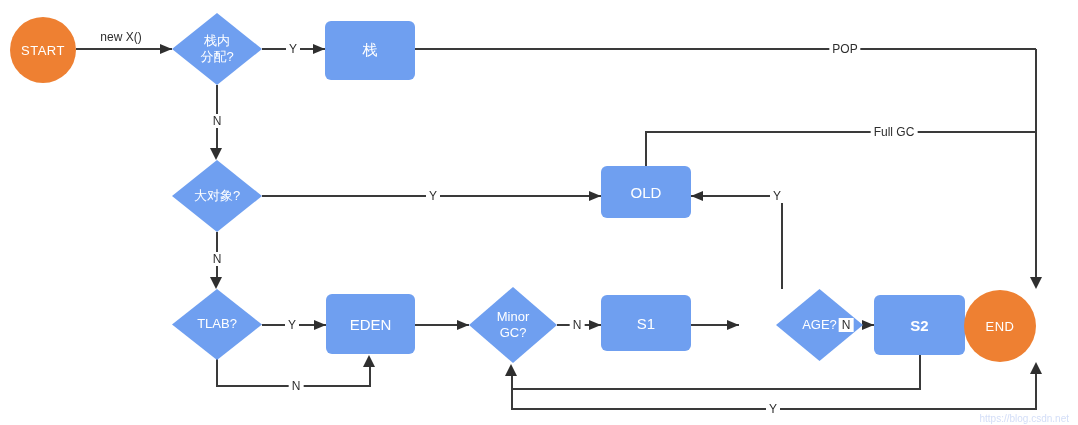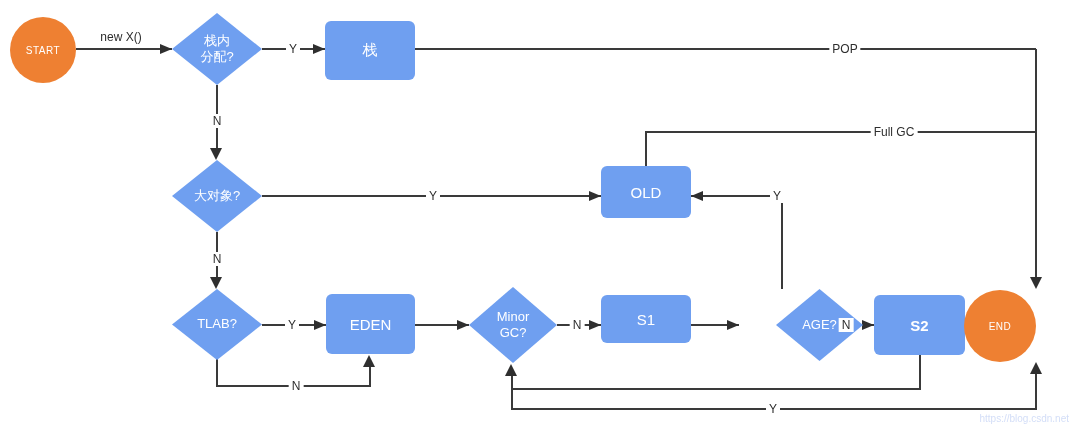--- a/index.html
+++ b/index.html
@@ -25,21 +25,21 @@
   }
   .diamond {
     position:absolute; background:#6f9ff0; color:#fff;
     clip-path:polygon(50% 0, 100% 50%, 50% 100%, 0 50%);
     display:flex; flex-direction:column; align-items:center; justify-content:center;
     font-size:13px; line-height:1.25; text-align:center; z-index:2;
   }
   .term {
     position:absolute; background:#ee8032; border-radius:50%; color:#fff;
     display:flex; align-items:center; justify-content:center;
-    font-size:10px; letter-spacing:.5px; z-index:2;
+    font-size:13px; letter-spacing:.5px; z-index:2;
   }
   
   .lbl {
     position:absolute; transform:translate(-50%,-50%);
     background:#fff; padding:0 3px; font-size:12px; color:#2e2e2e;
     white-space:nowrap; z-index:3;
   }
   .wm {
     position:absolute; right:9px; bottom:1px; font-size:10px;
     color:#9db5ee; opacity:.45; filter:blur(.4px); z-index:4;
@@ -133,21 +133,21 @@
 
   <div class="rect" style="left:326px;top:294px;width:89px;height:60px;">
     <span>EDEN</span>
   </div>
 
   <div class="diamond" style="left:469px;top:287px;width:88px;height:76px;">
     <span>Minor</span>
     <span>GC?</span>
   </div>
 
-  <div class="rect" style="left:601px;top:295px;width:90px;height:48px;">
+  <div class="rect" style="left:601px;top:295px;width:90px;height:56px;">
     <span>S1</span>
   </div>
 
   <div class="diamond" style="left:776px;top:289px;width:87px;height:72px;">
     <span>AGE?</span>
   </div>
 
   <div class="rect" style="left:874px;top:295px;width:91px;height:60px;font-weight:bold;">
     <span>S2</span>
   </div>

